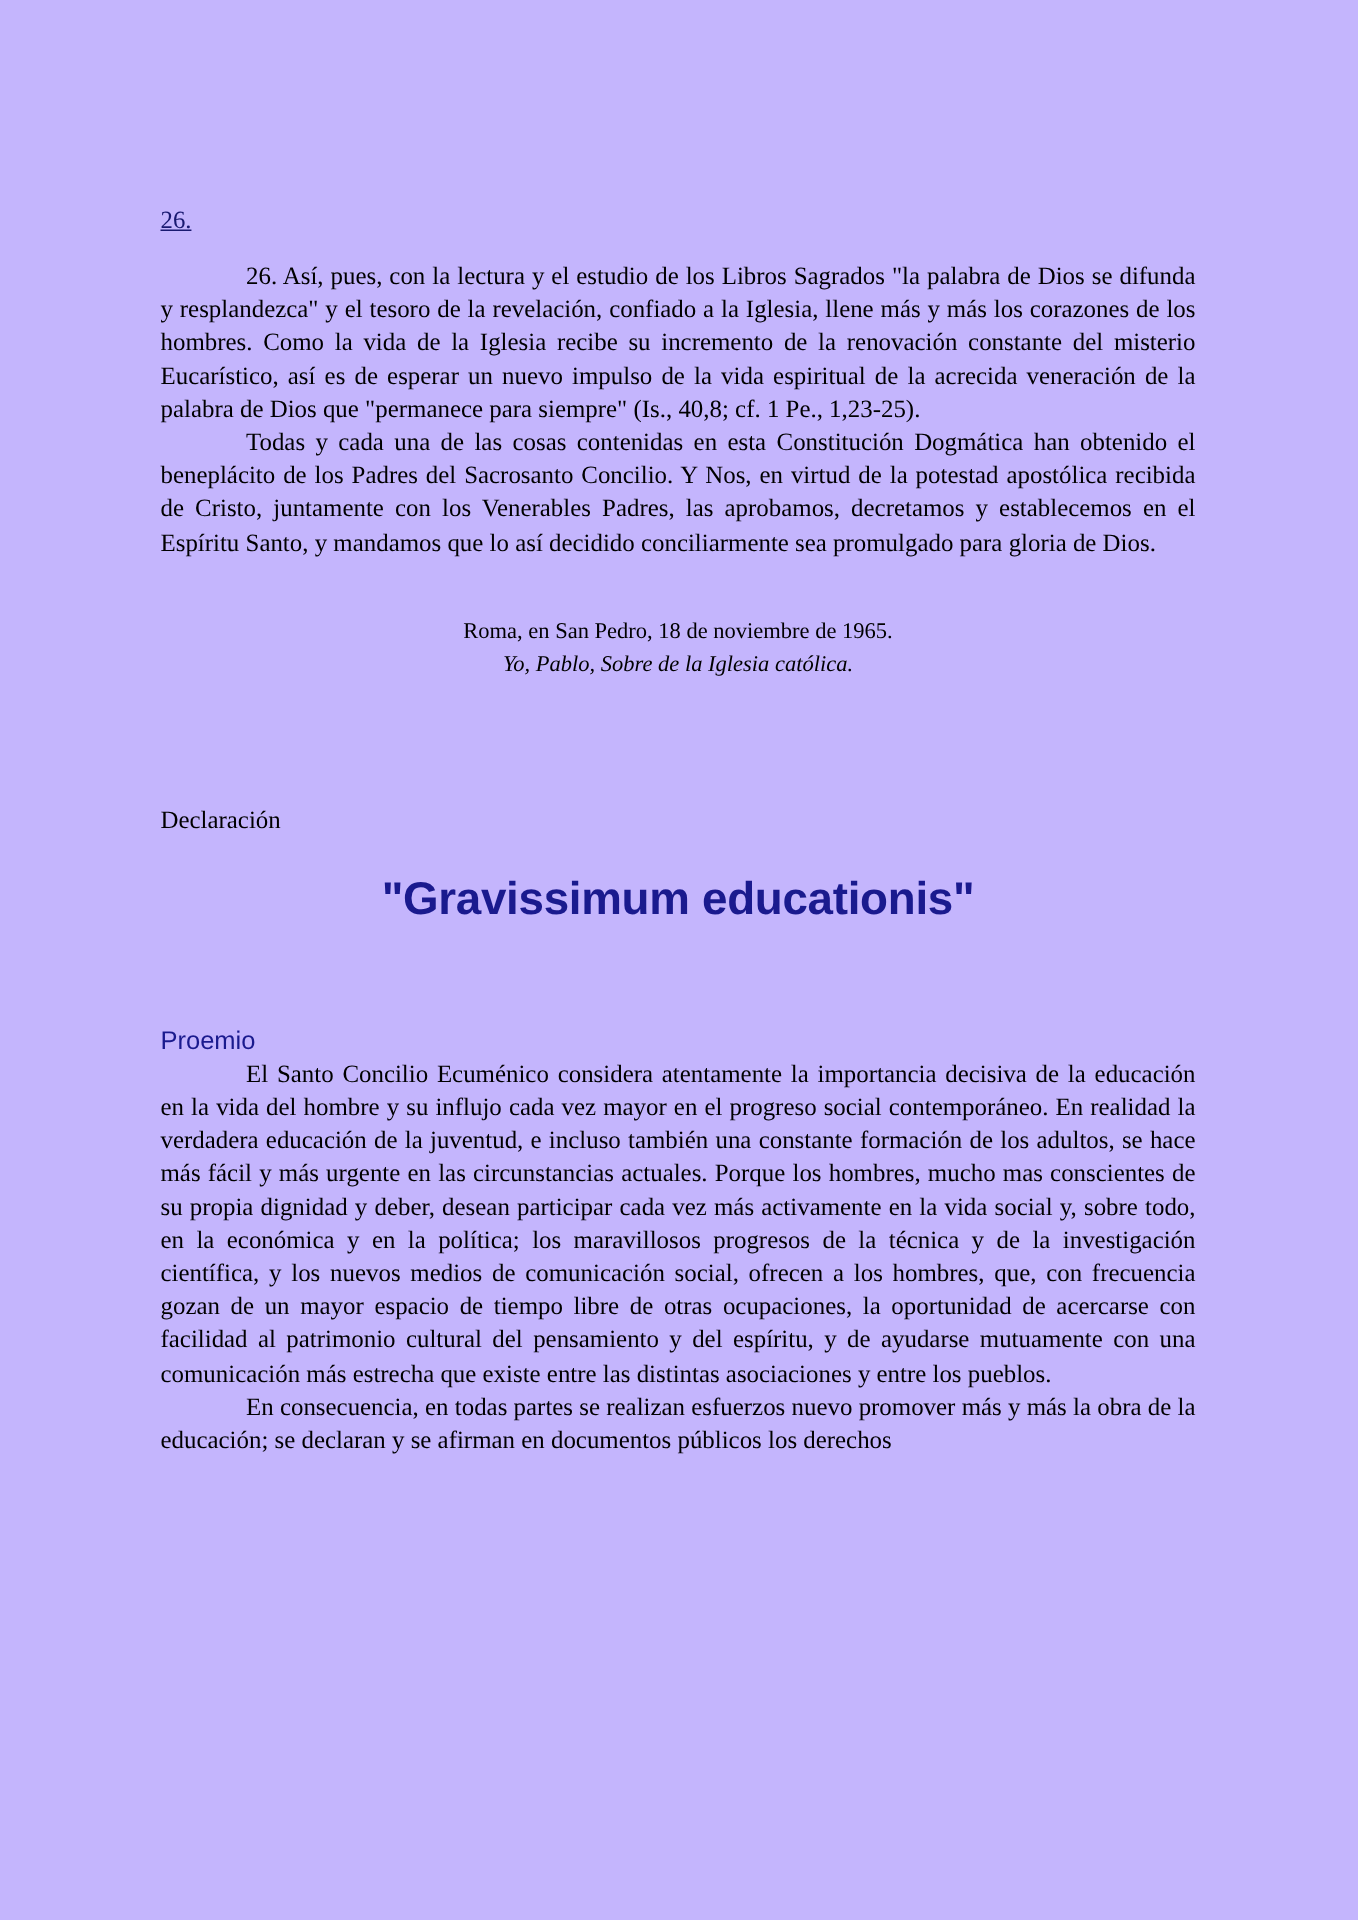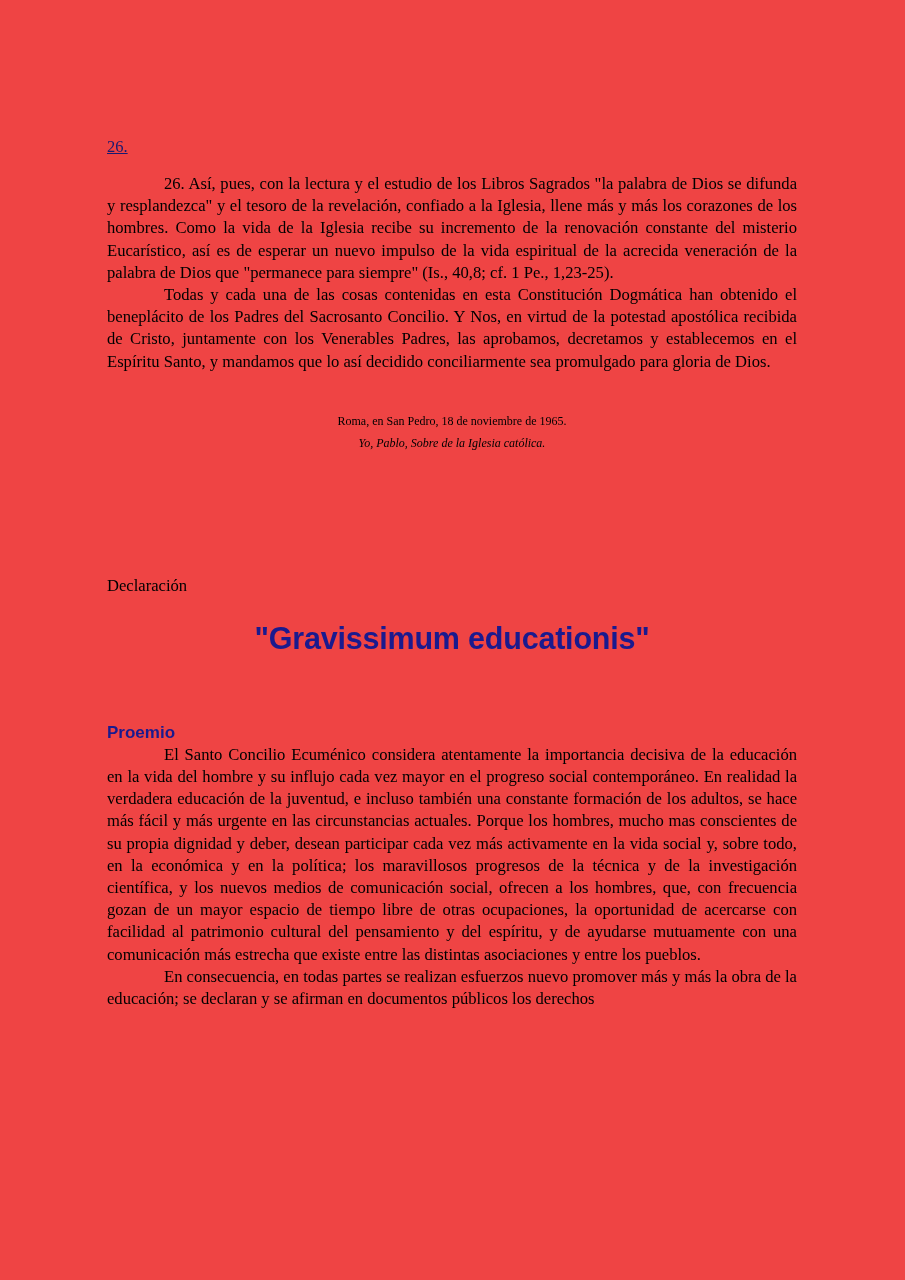--- a/index.html
+++ b/index.html
@@ -15,21 +15,21 @@
     font-family: "Liberation Serif", "DejaVu Serif", serif;
     color: #000000;
   }
 
   .page {
     position: absolute;
     left: 0;
     top: 0;
     width: 905px;
     height: 1280px;
-    background: #ef4444;
+    background: #c4b5fd;
   }
 
   .content {
     position: absolute;
     left: 107px;
     top: 0;
     width: 690px;
   }
 
   
@@ -59,30 +59,30 @@
   }
   .para.first {
     margin-top: 16px;
   }
 
   
   .signature {
     margin-top: 37px;
     text-align: center;
     font-family: "Liberation Serif", "DejaVu Serif", serif;
-    font-size: 12px;
+    font-size: 15px;
     line-height: 22.5px;
   }
   .signature .sig-line-2 {
     font-style: italic;
   }
 
   
   .decl-label {
-    margin-top: 120px;
+    margin-top: 81px;
     font-family: "Liberation Serif", "DejaVu Serif", serif;
     font-size: 16.6px;
     line-height: 22px;
     text-align: left;
   }
 
   
   .doc-title {
     margin-top: 20px;
     text-align: center;
@@ -91,21 +91,21 @@
     font-size: 30.5px;
     line-height: 43px;
     color: #1a1a8e;
     letter-spacing: -0.2px;
   }
 
   
   .section-heading {
     margin-top: 62px;
     font-family: "Liberation Sans", "DejaVu Sans", sans-serif;
-    font-weight: bold;
+    font-weight: normal;
     font-size: 17px;
     line-height: 22px;
     color: #1a1a8e;
     text-align: left;
   }
 
   .body-after-heading {
   }
 </style>
 </head>

